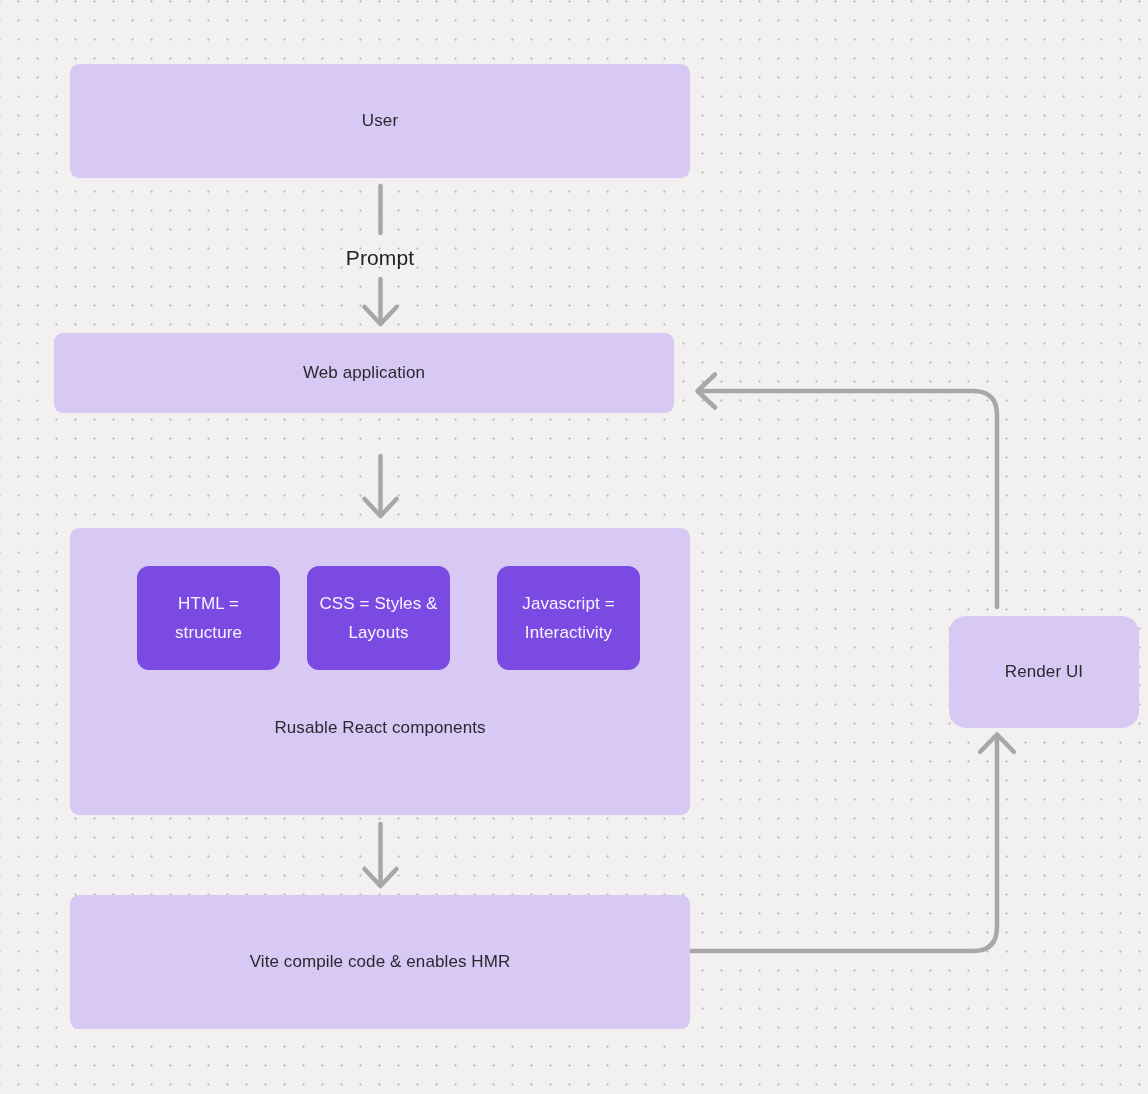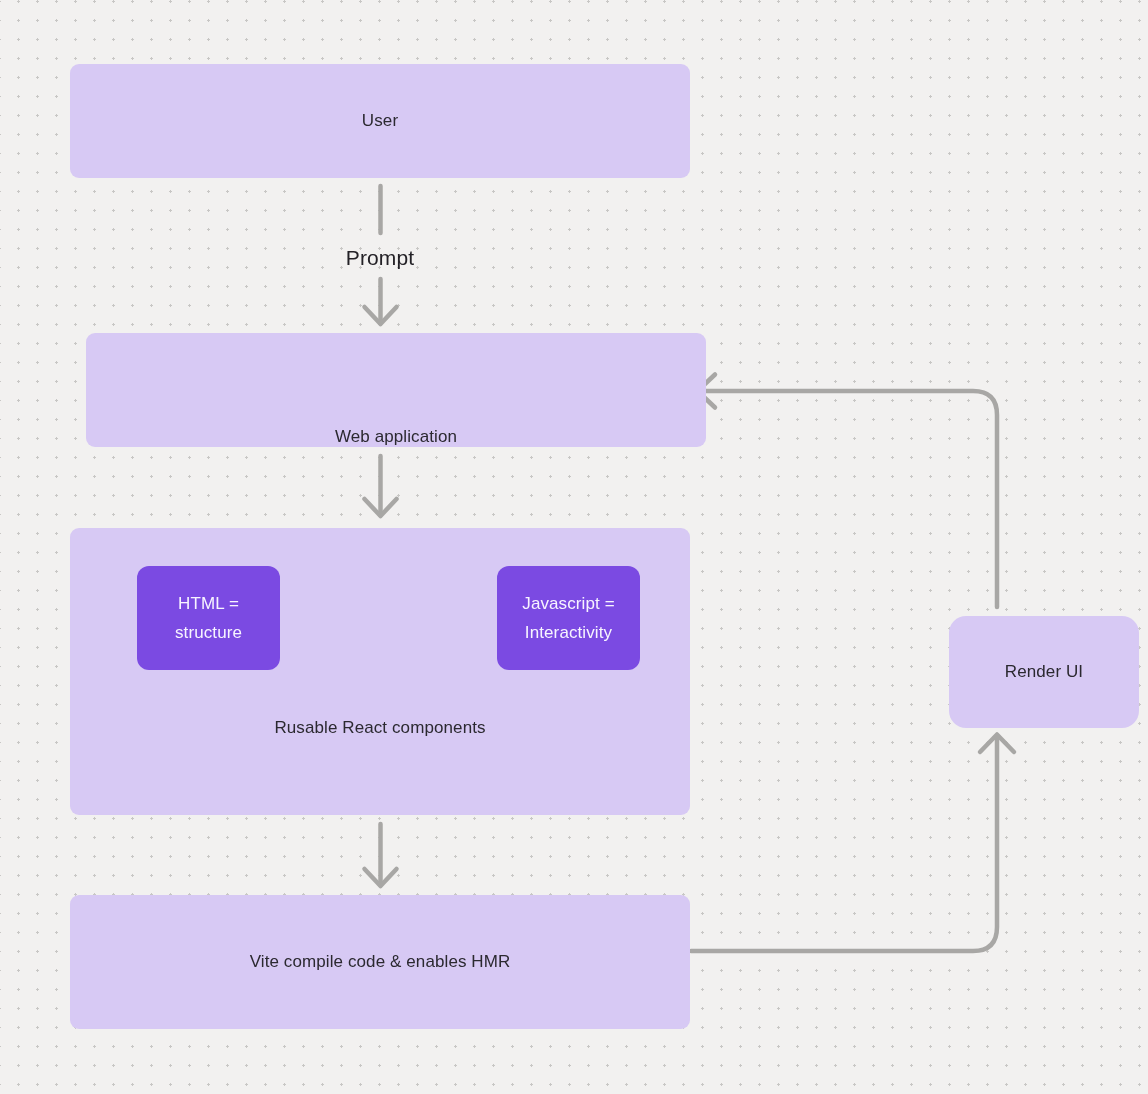--- a/index.html
+++ b/index.html
@@ -51,21 +51,21 @@
   }
   .node--accent{
     background:var(--accent-fill);
     border-radius:12px;
     color:var(--accent-text);
     font-weight:500;
     line-height:29px;
     padding:0 10px;
   }
   .node-user{left:70px;top:64px;width:620px;height:114px;}
-  .node-webapp{left:86px;top:333px;width:620px;height:114px;align-items:flex-end;}
+  .node-webapp{left:54px;top:333px;width:620px;height:80px;}
   .node-group{left:70px;top:528px;width:620px;height:287px;display:block;}
   .node-vite{left:70px;top:895px;width:620px;height:134px;}
   .node-render{left:949px;top:616px;width:190px;height:112px;border-radius:17px;}
   .child{
     position:absolute;top:38px;width:143px;height:104px;
     display:flex;align-items:center;justify-content:center;
   }
   .child-1{left:67px;justify-content:center;}
   .child-2{left:237px;}
   .child-3{left:427px;}
@@ -124,20 +124,23 @@
   <div class="edge-label">Prompt</div>
 
   <div class="node node--light node-webapp">
     <span>Web application</span>
   </div>
 
   <div class="node node--light node-group">
     <div class="node--accent child child-1">
       <span>HTML = structure</span>
     </div>
+    <div class="node--accent child child-2">
+      <span>CSS = Styles &amp; Layouts</span>
+    </div>
     <div class="node--accent child child-3">
       <span>Javascript = Interactivity</span>
     </div>
     <div class="group-caption">Rusable React components</div>
   </div>
 
   <div class="node node--light node-vite">
     <span>Vite compile code &amp; enables HMR</span>
   </div>
 

